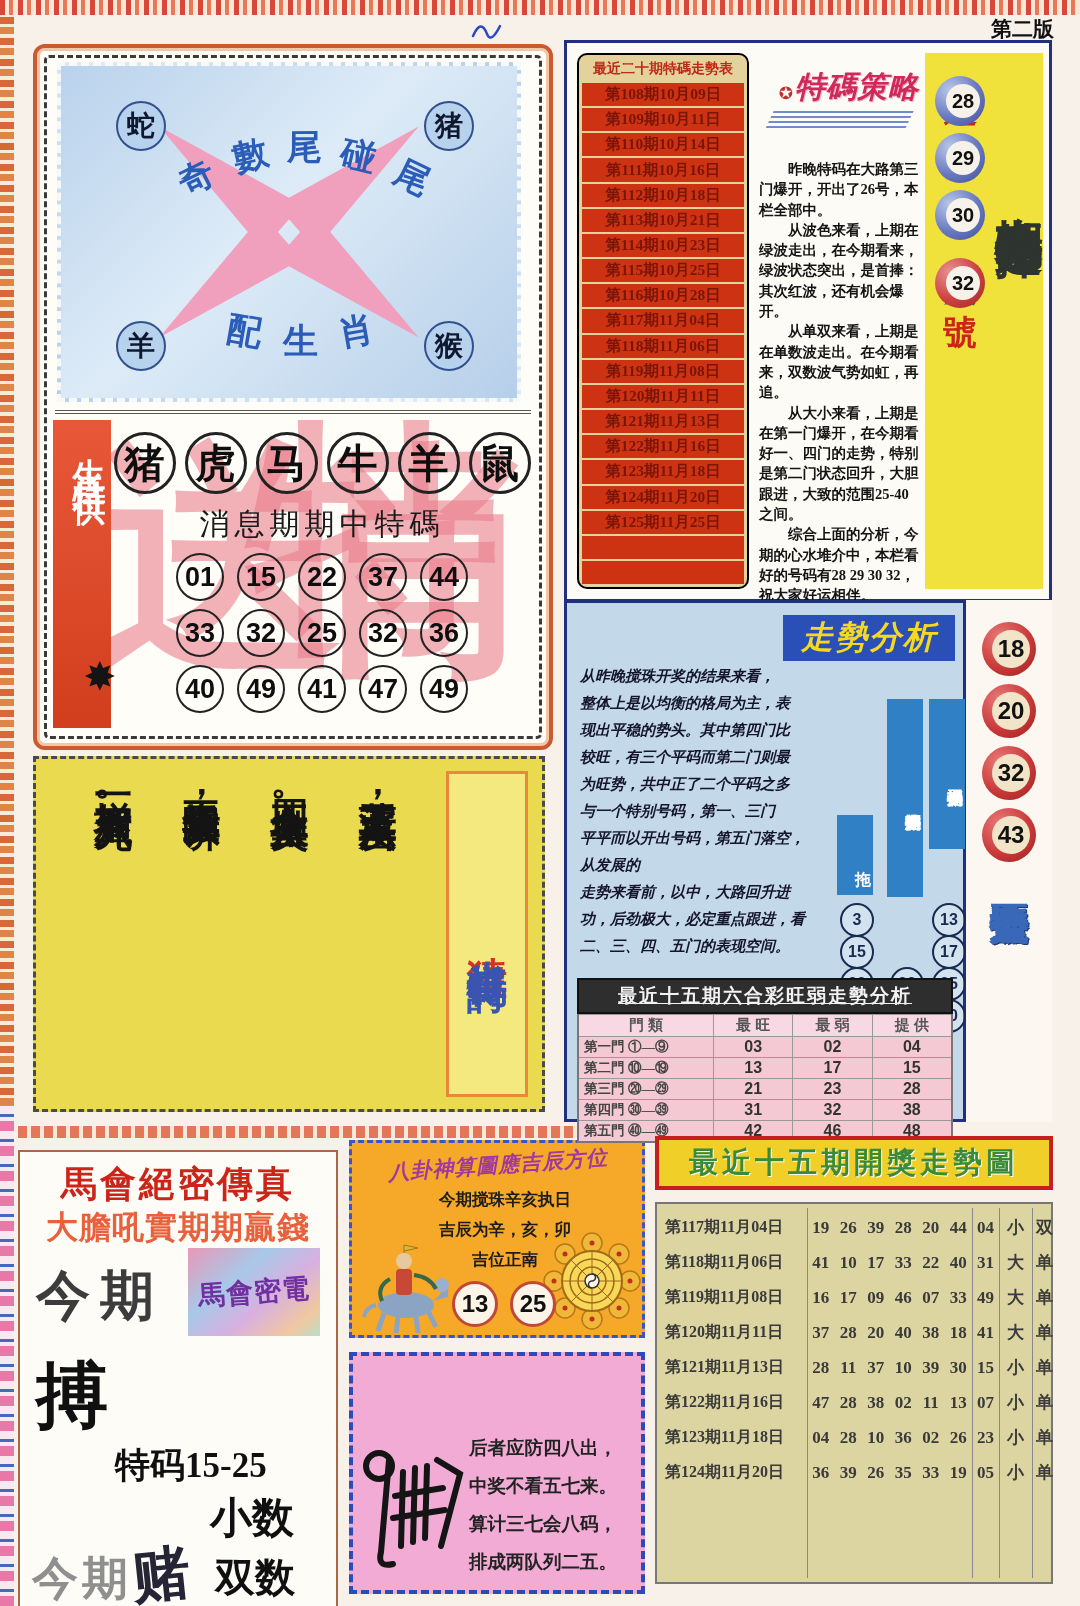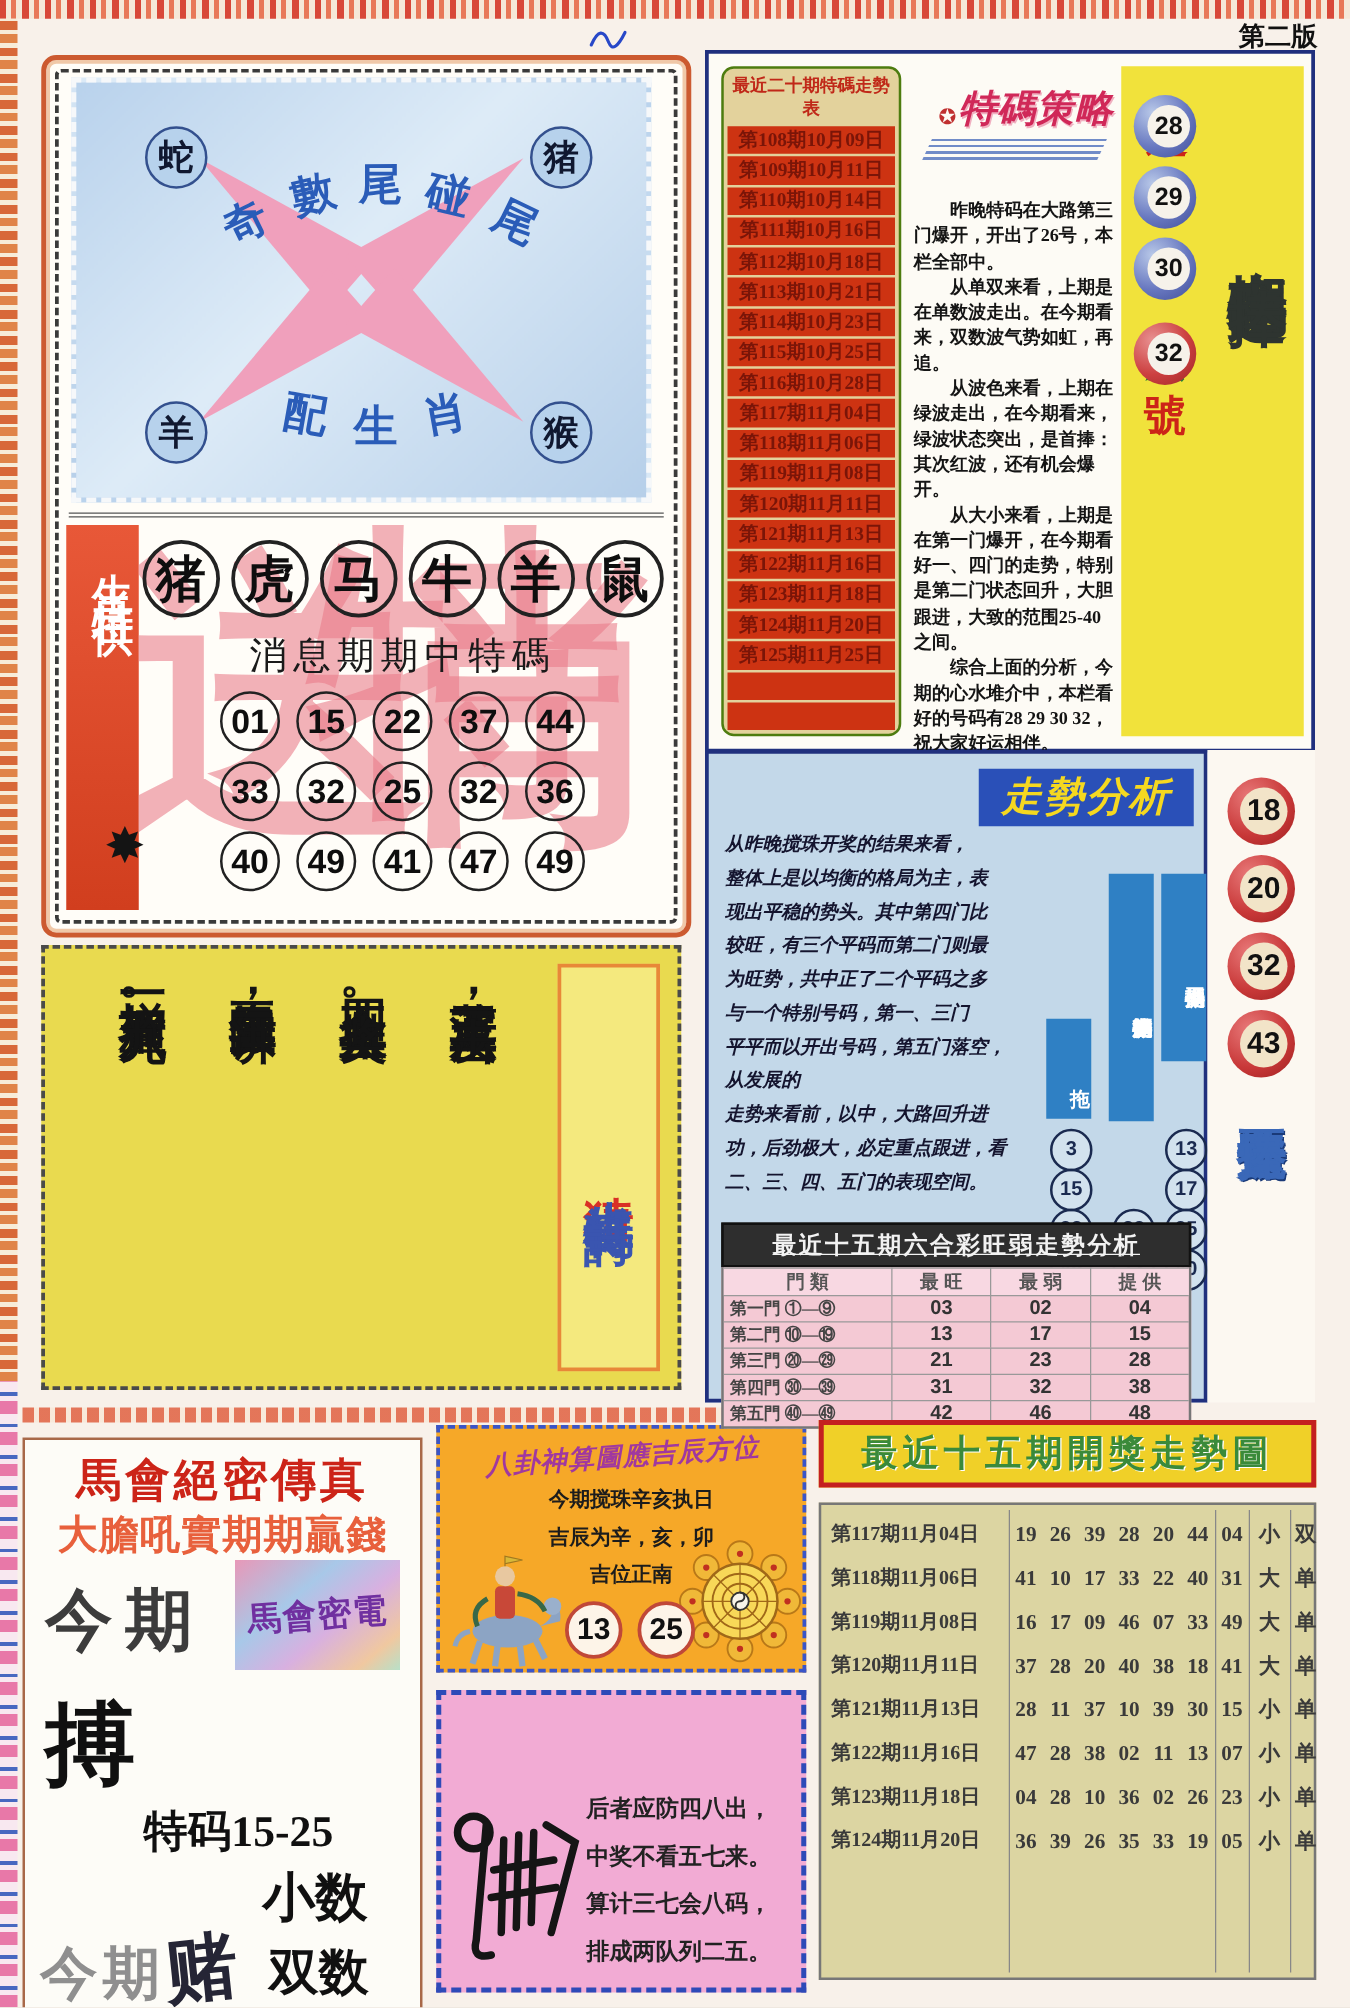--- a/index.html
+++ b/index.html
@@ -110,21 +110,21 @@
     background:repeating-linear-gradient(90deg,rgba(40,40,40,.28) 0 2px,transparent 2px 23px);}
   .xk-banner span{position:relative;color:#fff;font-size:26px;font-weight:bold;letter-spacing:1px;
     text-shadow:1px 1px 2px #333;}
   .xk-scribble{position:absolute;left:4px;top:78px;}
   .xk-lines{position:absolute;left:116px;top:74px;right:6px;}
   .xk-lines div{font-size:18.5px;font-weight:bold;color:#222;line-height:2.05;}
 
   
   .panel-f{position:absolute;left:564px;top:40px;width:488px;height:562px;background:#fdfbf5;
     border:3px solid #20307e;box-sizing:border-box;display:flex;padding:10px 6px 10px 10px;}
-  .dates-box{width:144px;background:#e3d29c;border:2px solid #4d7c0f;border-radius:10px;padding:3px;
+  .dates-box{width:172px;background:#e3d29c;border:2px solid #000000;border-radius:10px;padding:3px;
     box-sizing:border-box;display:flex;flex-direction:column;}
   .dates-h{color:#c02818;font-weight:bold;font-size:14px;text-align:center;padding:2px 0 3px;}
   .drow{flex:1;background:#cd3312;margin-top:2px;display:flex;align-items:center;justify-content:center;
     font-size:15.5px;color:#7a1508;font-weight:bold;}
   .strategy{width:176px;padding:0 6px 0 10px;position:relative;box-sizing:border-box;}
   .logo{position:relative;height:92px;text-align:right;padding-top:14px;}
   .logo-txt{font-size:30px;font-weight:bold;color:#d02858;font-style:italic;letter-spacing:1px;
     text-shadow:1px 1px 0 #f0b0c0;}
   .logo-icon{color:#c03030;font-size:17px;vertical-align:middle;margin-right:2px;}
   .logo-bars{height:20px;margin:3px 10px 0;transform:skewX(-25deg);opacity:.85;
@@ -411,22 +411,22 @@
       <div class="drow">第125期11月25日</div>
       <div class="drow"></div>
       <div class="drow"></div>
     </div>
     <div class="strategy">
       <div class="logo">
         <span class="logo-icon">✪</span><span class="logo-txt">特碼策略</span>
         <div class="logo-bars"></div>
       </div>
       <p class="sp">昨晚特码在大路第三门爆开，开出了26号，本栏全部中。</p>
+      <p class="sp">从波色来看，上期在绿波走出，在今期看来，绿波状态突出，是首捧：其次红波，还有机会爆开。</p>
       <p class="sp">从单双来看，上期是在单数波走出。在今期看来，双数波气势如虹，再追。</p>
-      <p class="sp">从波色来看，上期在绿波走出，在今期看来，绿波状态突出，是首捧：其次红波，还有机会爆开。</p>
       <p class="sp">从大小来看，上期是在第一门爆开，在今期看好一、四门的走势，特别是第二门状态回升，大胆跟进，大致的范围25-40之间。</p>
       <p class="sp">综合上面的分析，今期的心水堆介中，本栏看好的号码有28 29 30 32，祝大家好运相伴。</p>
     </div>
     <div class="yellow">
       <div class="sel-col">
         <div class="sel-label">精選</div>
         <div class="ball ball-blue">
             <div class="ball-face">28</div>
           </div>
         <div class="ball ball-blue">

